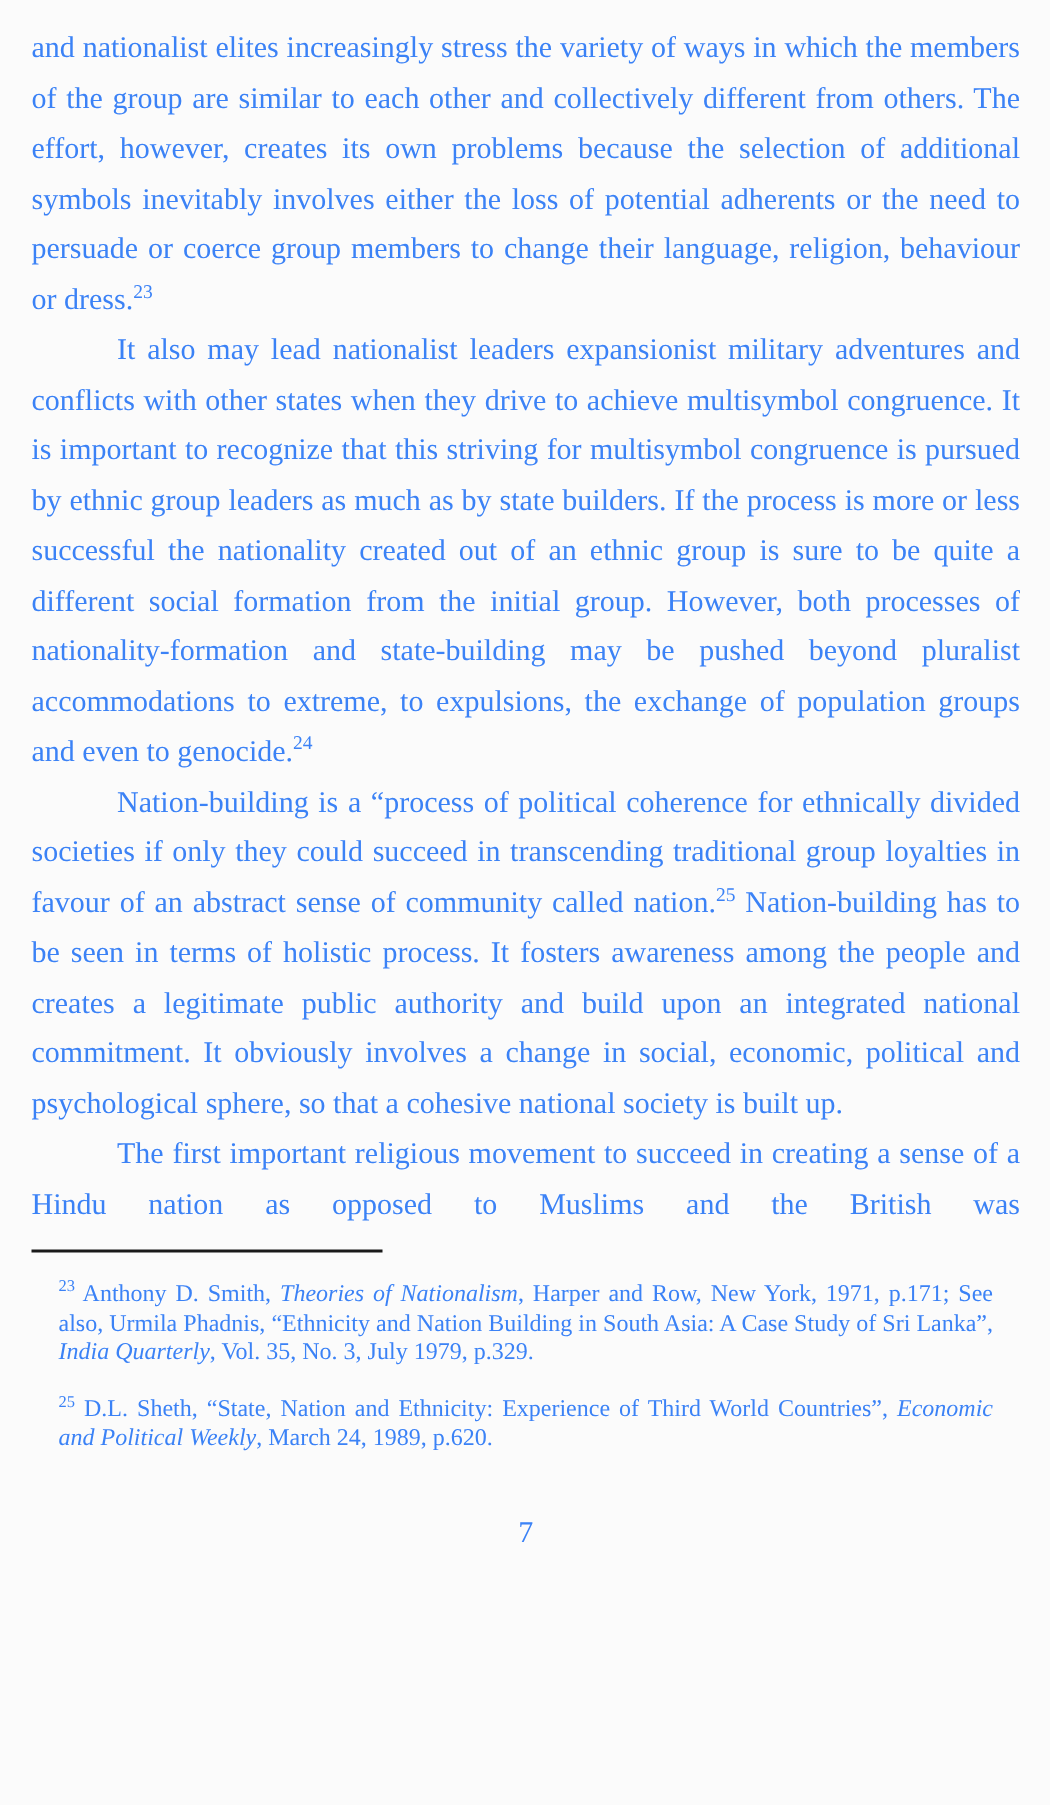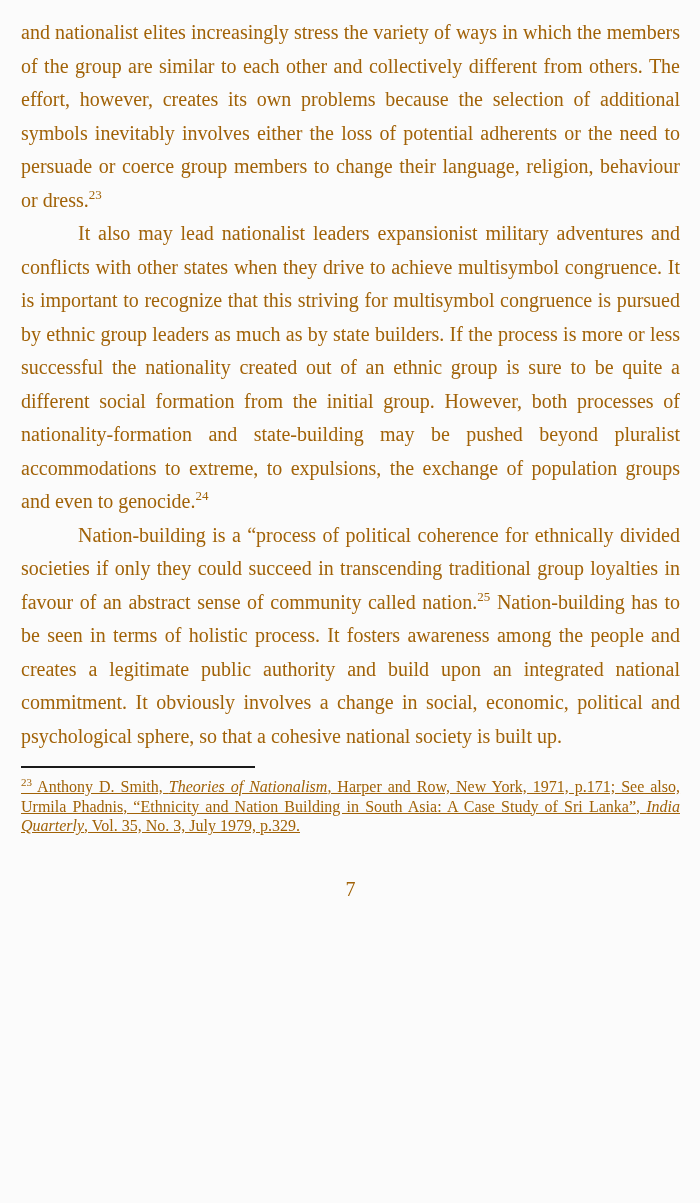--- a/index.html
+++ b/index.html
@@ -2,21 +2,21 @@
 <html lang="en"><head>
 <meta charset="utf-8">
 <style>
   html, body { margin: 0; padding: 0; background: #fafafa; }
   .page {
     position: relative;
     width: 700px;
     height: 1203px;
     box-sizing: border-box;
     background: #fbfbfb;
-    color: #a16207;
+    color: #3b82f6;
     padding: 16px 20px 0 21px;
     font-family: "Liberation Serif", serif;
     overflow: hidden;
   }
   .body-text p {
     margin: 0;
     text-align: justify;
     font-size: 20px;
     line-height: 33.5px;
   }
@@ -24,45 +24,46 @@
   .body-text p.cont-next-page { text-align-last: justify; }
   sup { line-height: 0; }
   .body-text sup { font-size: 13px; }
   .footnote-rule {
     width: 234px;
     height: 0;
     border-top: 2px solid #1a1a1a;
     margin: 13px 0 9px 0;
   }
   .footnotes p {
-    margin: 0;
+    margin: 18px;
     text-align: justify;
     font-size: 16px;
     line-height: 19.5px;
-    text-decoration: underline;
   }
   .footnotes sup { font-size: 11px; }
   .page-number {
     margin-top: 42px;
     text-align: center;
     font-size: 20px;
   }
 </style>
 </head>
 <body>
 
 <div class="page">
 
   <div class="body-text">
     <p class="para">and nationalist elites increasingly stress the variety of ways in which the members of the group are similar to each other and collectively different from others. The effort, however, creates its own problems because the selection of additional symbols inevitably involves either the loss of potential adherents or the need to persuade or coerce group members to change their language, religion, behaviour or dress.<sup>23</sup></p>
     <p class="para indent">It also may lead nationalist leaders expansionist military adventures and conflicts with other states when they drive to achieve multisymbol congruence. It is important to recognize that this striving for multisymbol congruence is pursued by ethnic group leaders as much as by state builders. If the process is more or less successful the nationality created out of an ethnic group is sure to be quite a different social formation from the initial group. However, both processes of nationality-formation and state-building may be pushed beyond pluralist accommodations to extreme, to expulsions, the exchange of population groups and even to genocide.<sup>24</sup></p>
     <p class="para indent">Nation-building is a “process of political coherence for ethnically divided societies if only they could succeed in transcending traditional group loyalties in favour of an abstract sense of community called nation.<sup>25</sup> Nation-building has to be seen in terms of holistic process. It fosters awareness among the people and creates a legitimate public authority and build upon an integrated national commitment. It obviously involves a change in social, economic, political and psychological sphere, so that a cohesive national society is built up.</p>
+    <p class="para indent cont-next-page">The first important religious movement to succeed in creating a sense of a Hindu nation as opposed to Muslims and the British was</p>
   </div>
 
   <div class="footnote-rule"></div>
 
   <div class="footnotes">
     <p class="footnote"><sup>23</sup> Anthony D. Smith, <i>Theories of Nationalism</i>, Harper and Row, New York, 1971, p.171; See also, Urmila Phadnis, “Ethnicity and Nation Building in South Asia: A Case Study of Sri Lanka”, <i>India Quarterly</i>, Vol. 35, No. 3, July 1979, p.329.</p>
+    <p class="footnote"><sup>25</sup> D.L. Sheth, “State, Nation and Ethnicity: Experience of Third World Countries”, <i>Economic and Political Weekly</i>, March 24, 1989, p.620.</p>
   </div>
 
   <div class="page-number">7</div>
 
 </div>
 
 </body></html>

